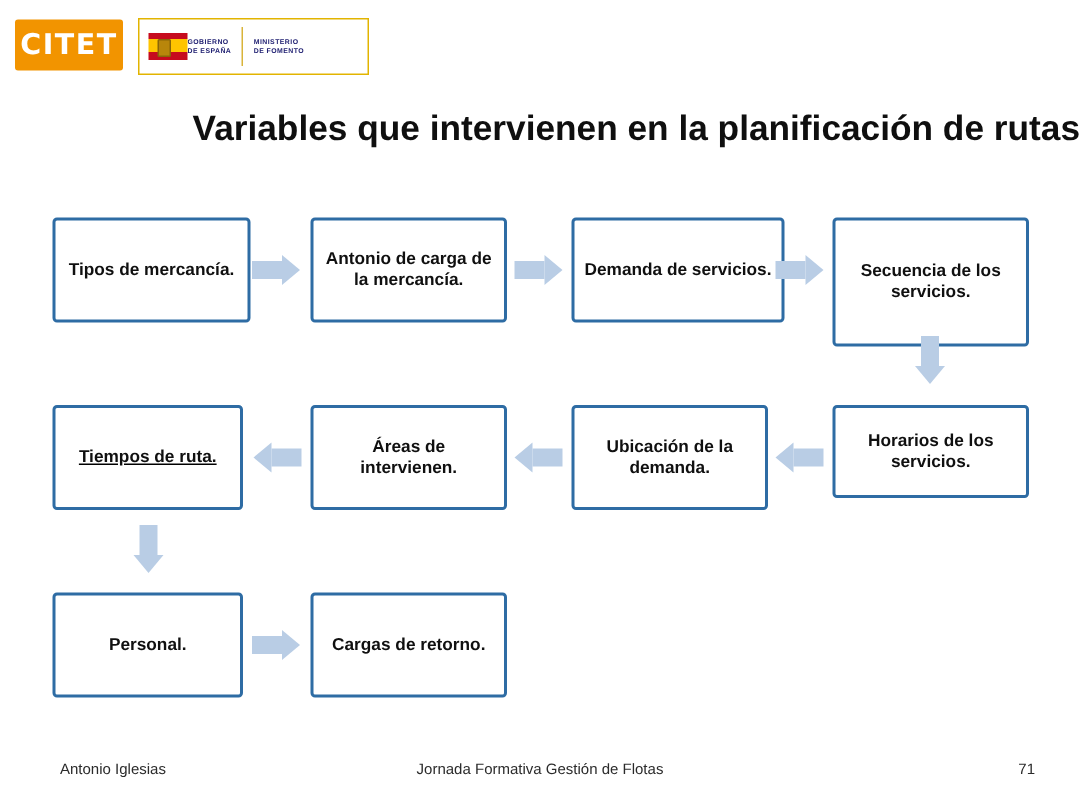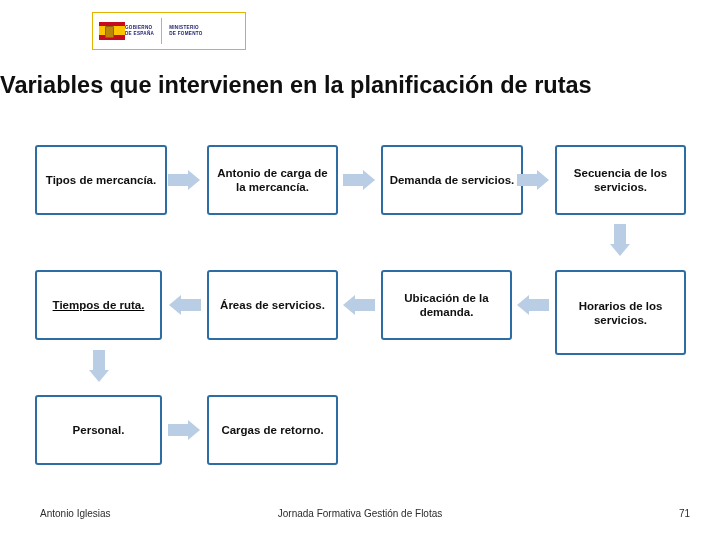--- a/index.html
+++ b/index.html
@@ -109,21 +109,21 @@
     letter-spacing: 0.3px;
     white-space: nowrap;
   }
 
   
   .slide-title {
     position: absolute;
     top: 72px;
     left: 0;
     width: 720px;
-    text-align: left;
+    text-align: right;
     font-size: 23.5px;
     font-weight: bold;
     color: #0f0f0f;
     font-family: "Liberation Sans", sans-serif;
   }
 
   
   .box {
     position: absolute;
     border: 2px solid #2e6ca4;
@@ -218,20 +218,24 @@
     top: 508px;
     font-size: 10px;
     color: #2b2b2b;
   }
 </style>
 </head>
 <body>
 
 <div class="header">
 
+  <div class="citet-logo">
+    <div class="citet-box"></div>
+    <div class="citet-text">CITET</div>
+  </div>
 
   <div class="gob-logo">
     <div class="gob-flag">
       <div class="gob-shield"></div>
     </div>
     <div>
       <div class="gob-txt">GOBIERNO</div>
       <div class="gob-txt">DE ESPAÑA</div>
     </div>
     <div class="gob-sep"></div>
@@ -247,40 +251,40 @@
 
 <div class="box" style="left:35px;  top:145px; width:132px; height:70px;">
   <span>Tipos de mercancía.</span>
 </div>
 <div class="box" style="left:207px; top:145px; width:131px; height:70px;">
   <span>Antonio de carga de la mercancía.</span>
 </div>
 <div class="box" style="left:381px; top:145px; width:142px; height:70px;">
   <span>Demanda de servicios.</span>
 </div>
-<div class="box" style="left:555px; top:145px; width:131px; height:70px;">
+<div class="box" style="left:555px; top:145px; width:131px; height:86px;">
   <span>Secuencia de los servicios.</span>
 </div>
 
 <div class="arrow arrow-r" style="left:168px; top:174px;"></div>
 <div class="arrow arrow-r" style="left:343px; top:174px;"></div>
 <div class="arrow arrow-r" style="left:517px; top:174px;"></div>
 
 <div class="arrow arrow-d" style="left:614px; top:224px;"></div>
 
 <div class="box" style="left:35px;  top:270px; width:127px; height:70px;text-decoration:underline;">
   <span>Tiempos de ruta.</span>
 </div>
 <div class="box" style="left:207px; top:270px; width:131px; height:70px;">
-  <span>Áreas de servicios.</span>
+  <span>Áreas de intervienen.</span>
 </div>
 <div class="box" style="left:381px; top:270px; width:131px; height:70px;align-items:center;">
   <span>Ubicación de la demanda.</span>
 </div>
-<div class="box" style="left:555px; top:270px; width:131px; height:85px;">
+<div class="box" style="left:555px; top:270px; width:131px; height:62px;">
   <span>Horarios de los servicios.</span>
 </div>
 
 <div class="arrow arrow-l" style="left:529px; top:299px;"></div>
 <div class="arrow arrow-l" style="left:355px; top:299px;"></div>
 <div class="arrow arrow-l" style="left:181px; top:299px;"></div>
 
 <div class="arrow arrow-d" style="left:93px; top:350px;"></div>
 
 <div class="box" style="left:35px;  top:395px; width:127px; height:70px;">

